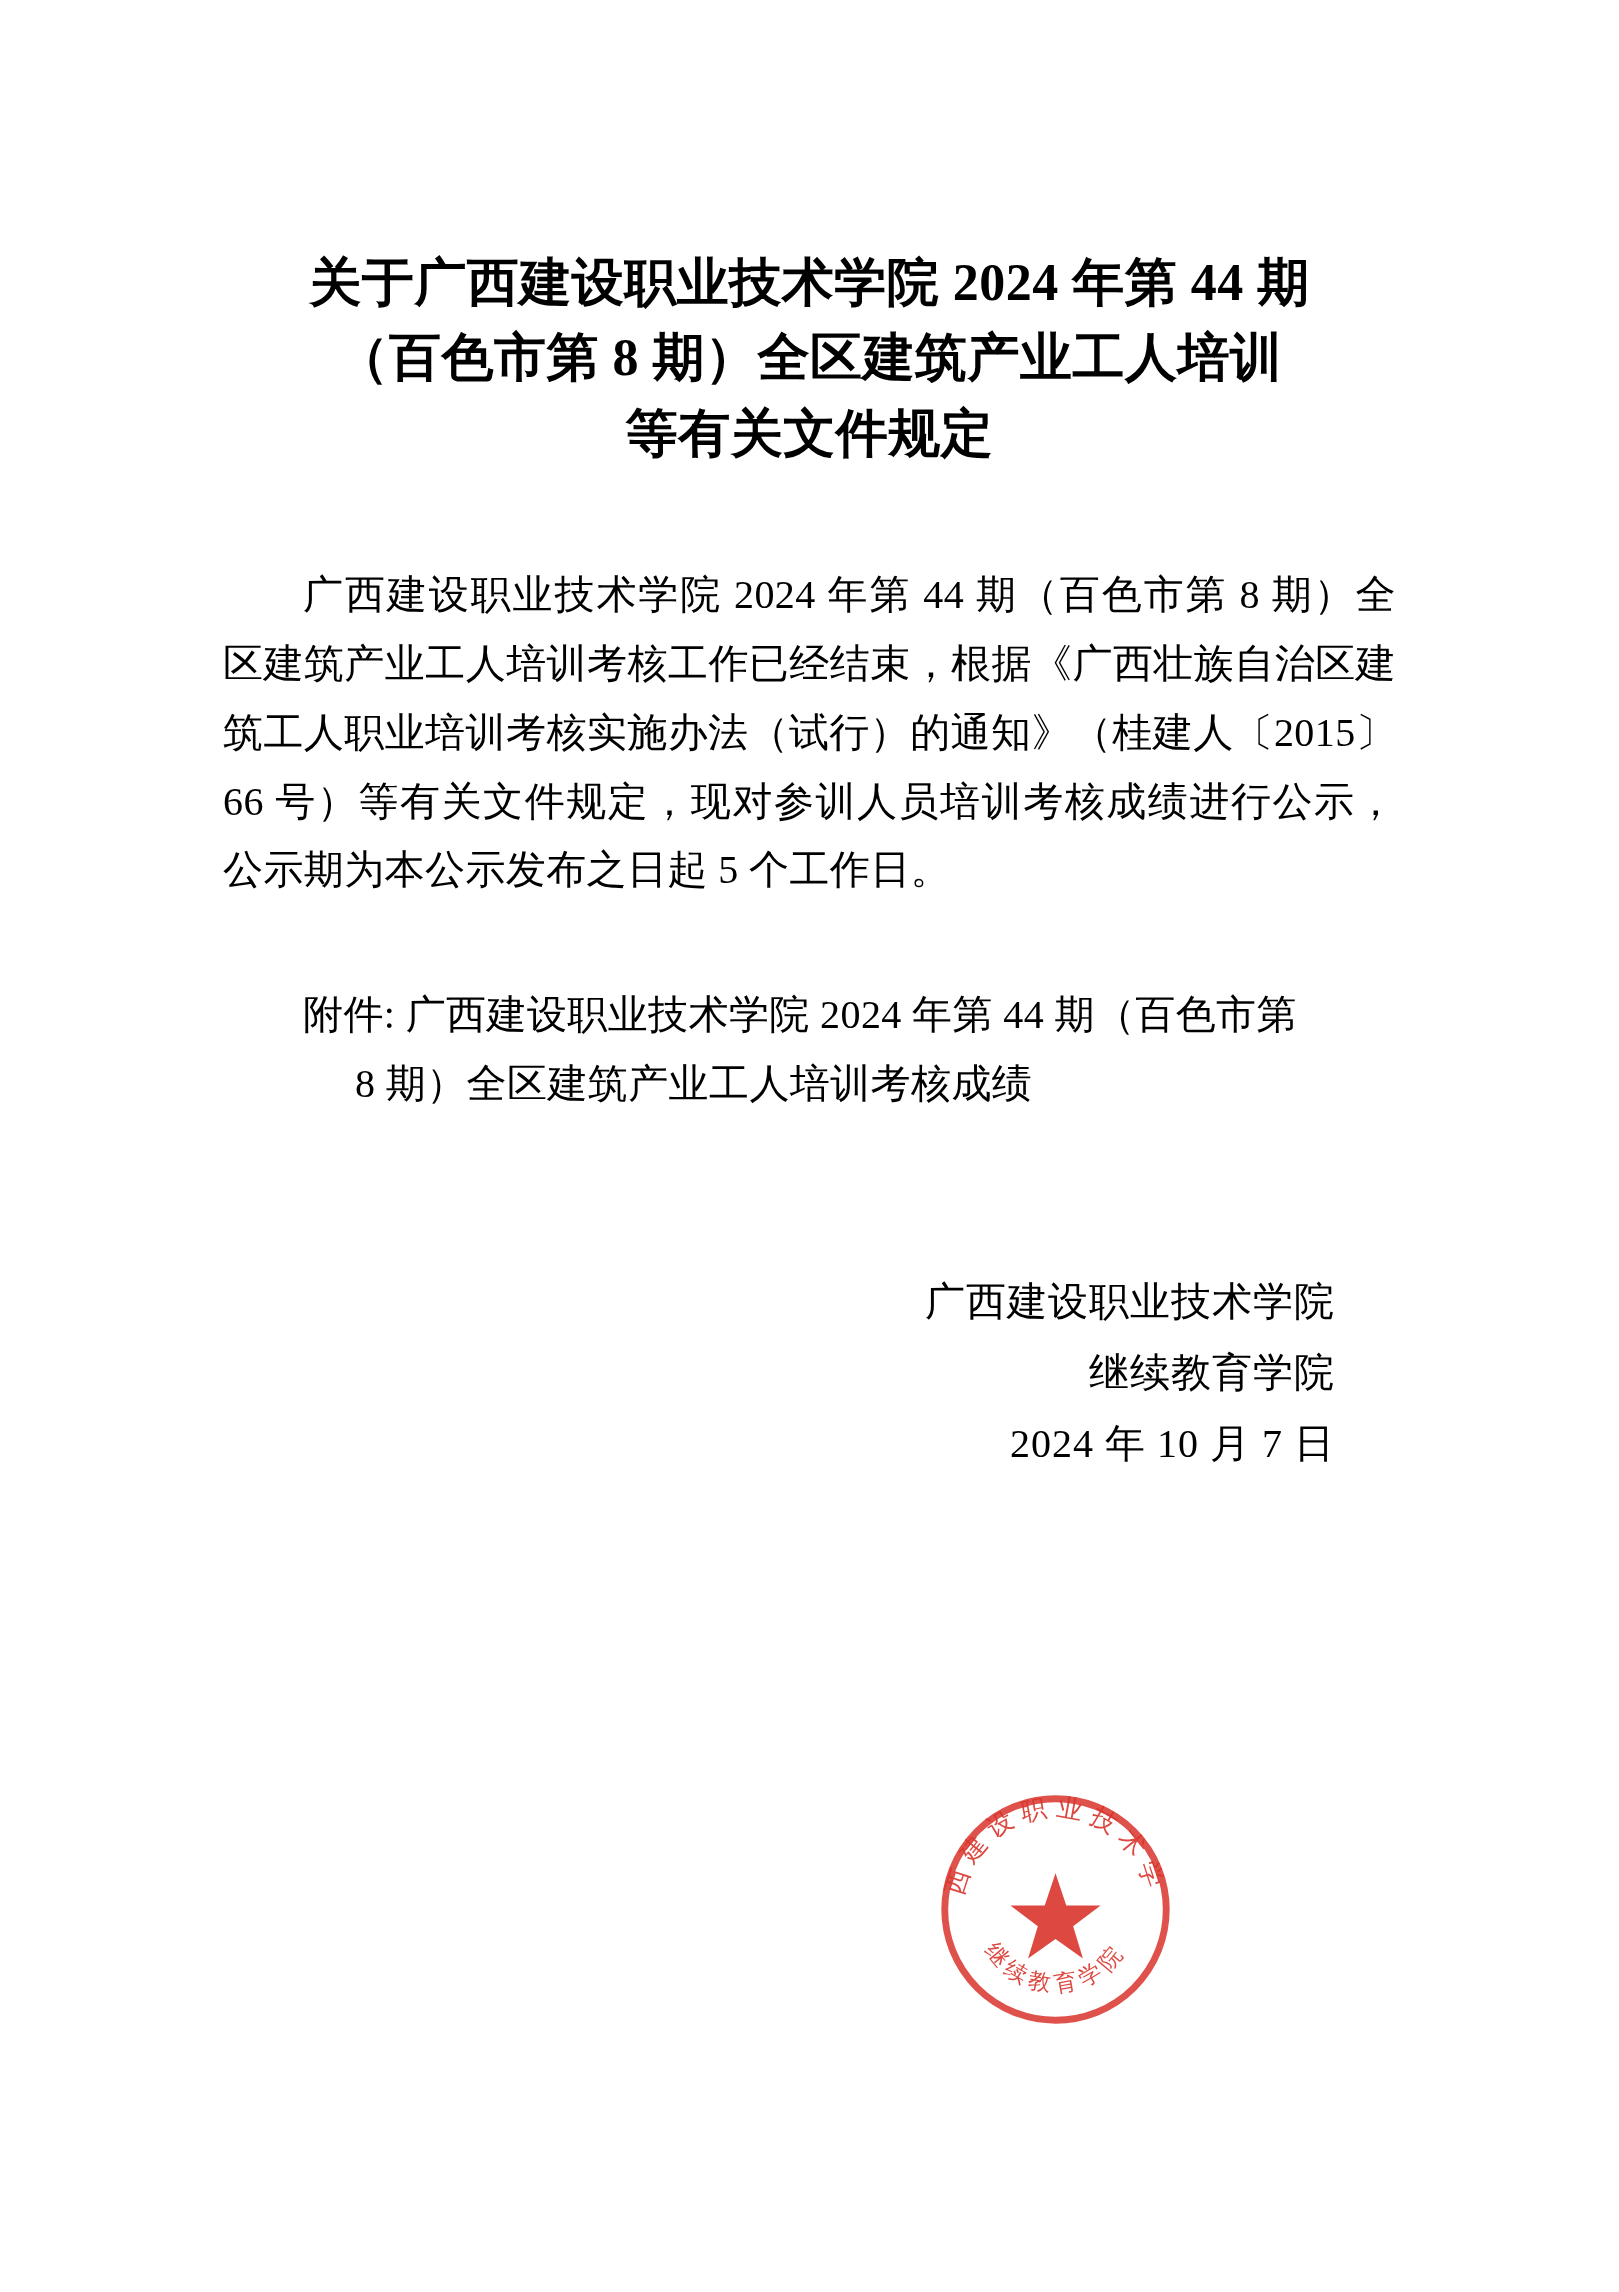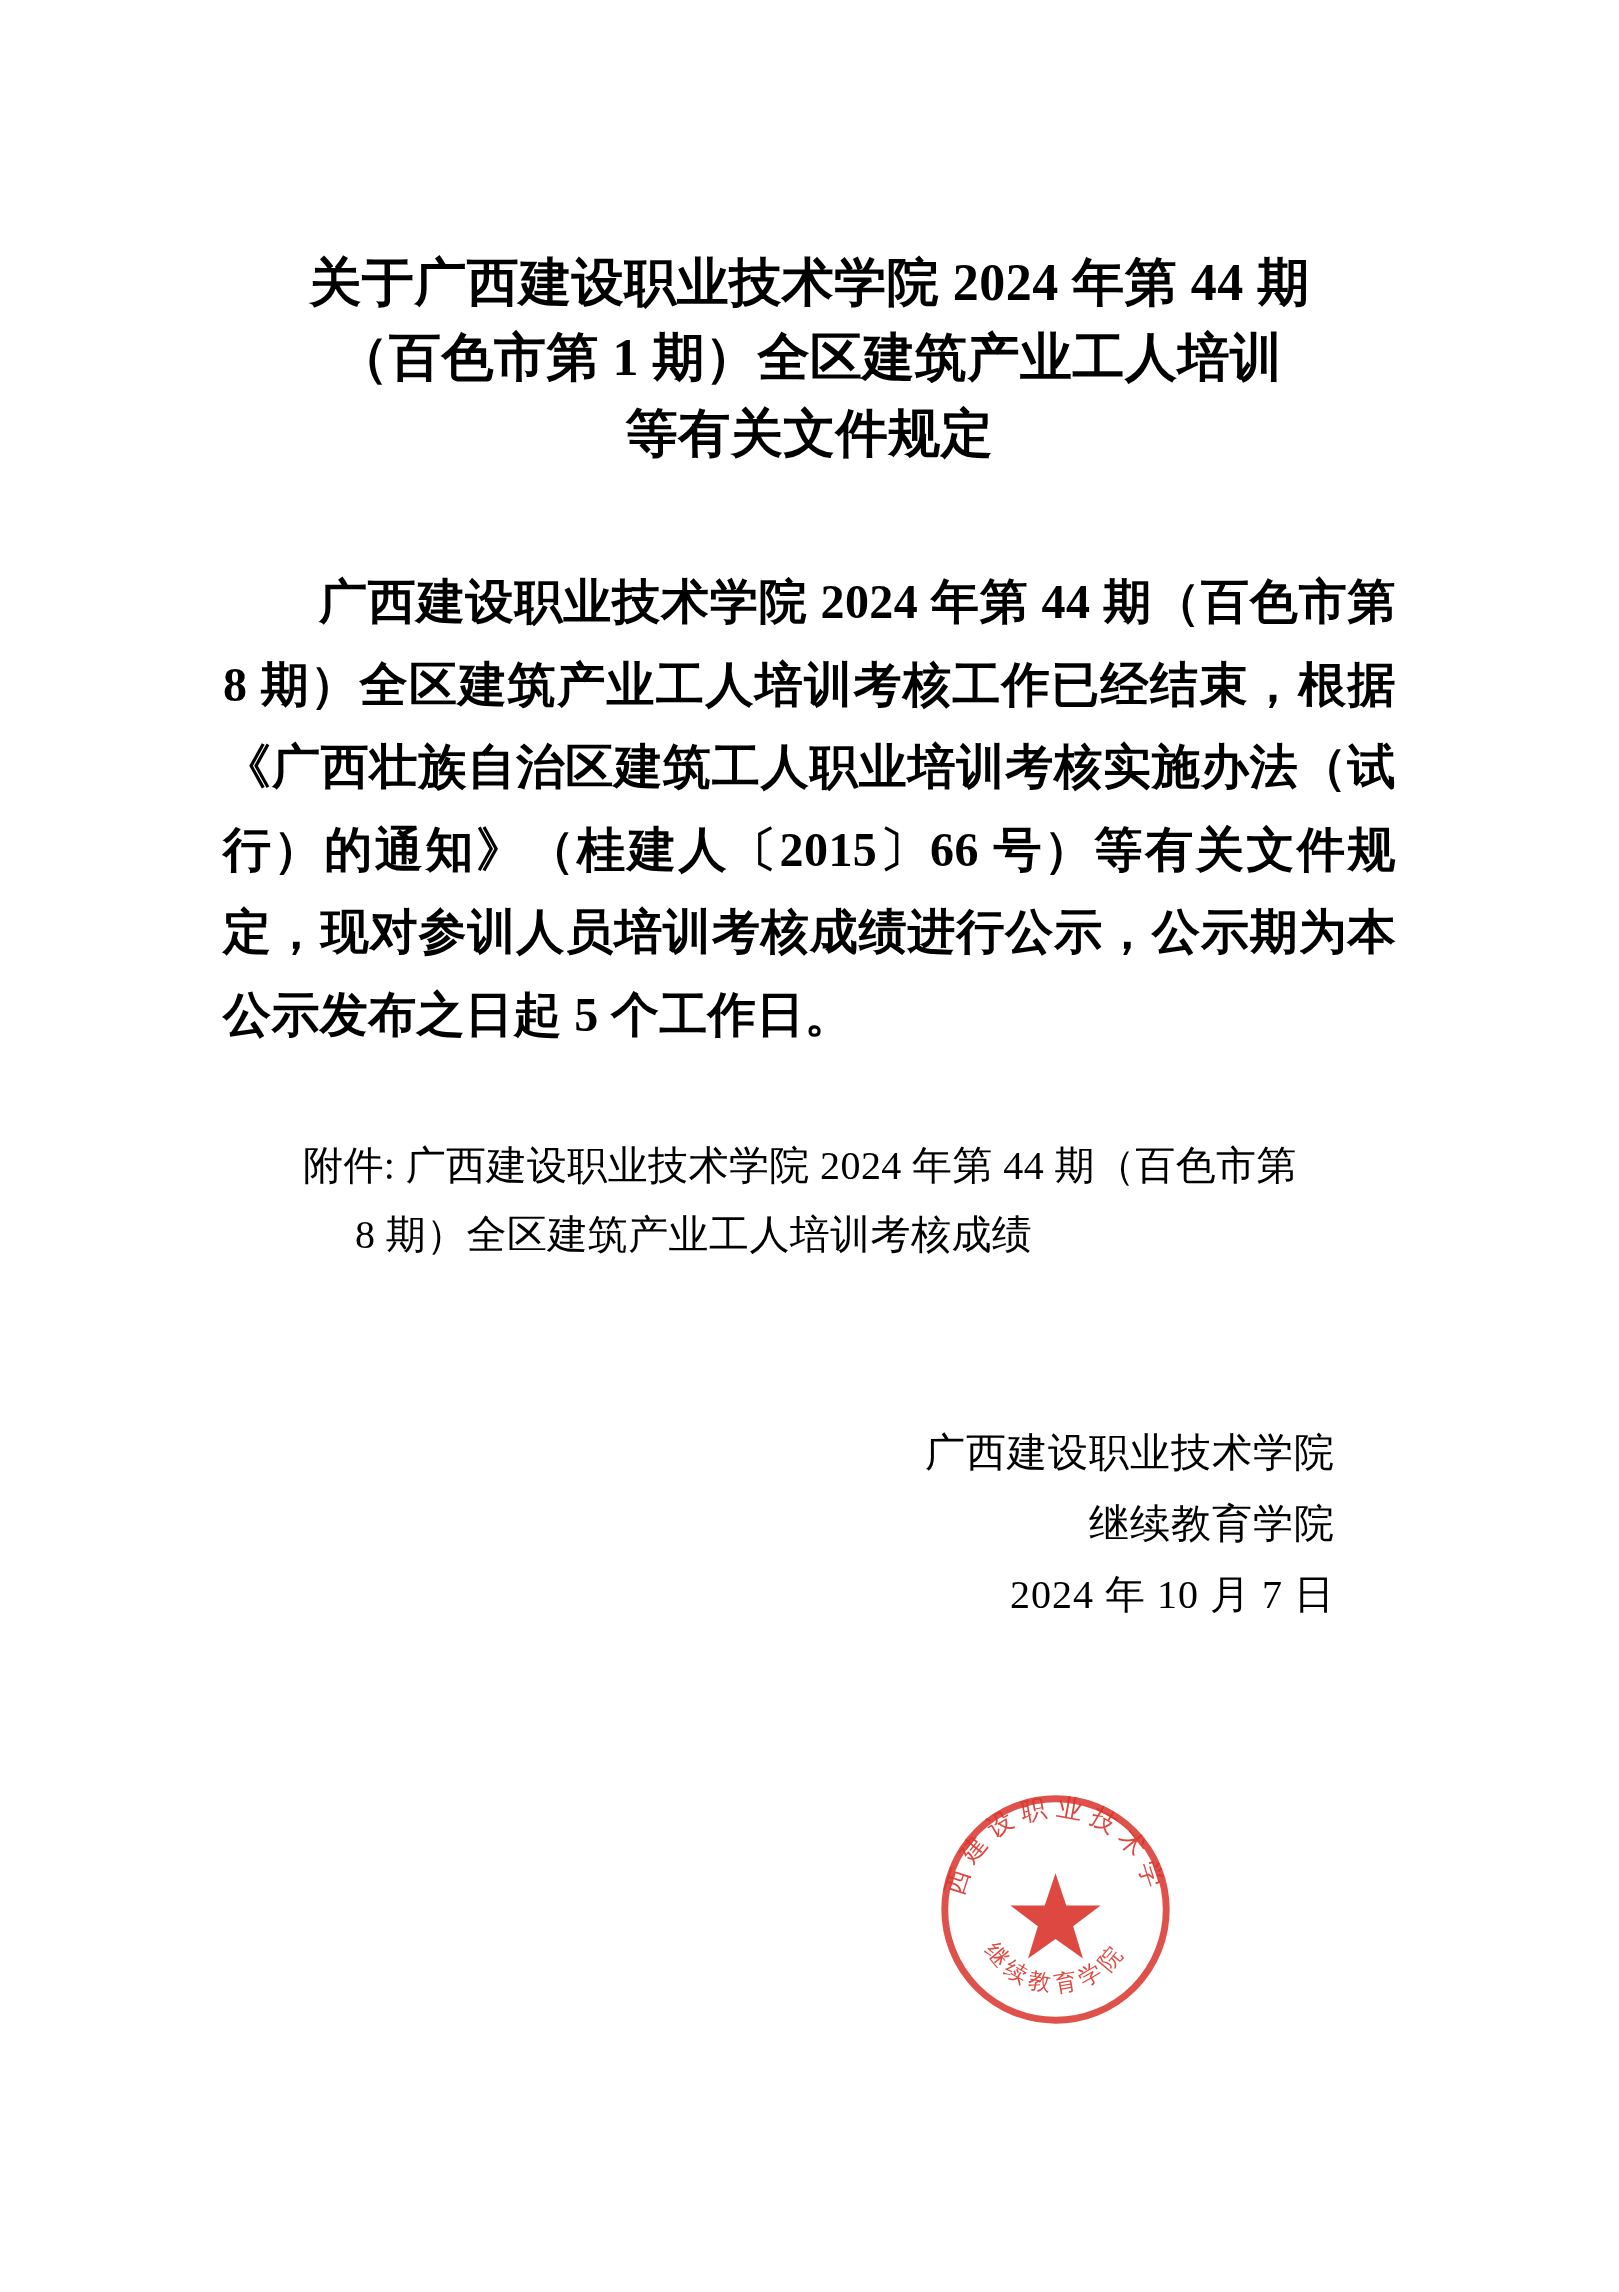--- a/index.html
+++ b/index.html
@@ -33,27 +33,26 @@
   }
   .doc-title .tline {
     display: block;
     white-space: nowrap;
   }
   .body-block {
     padding: 0 223px 0 223px;
     margin-top: 90px;
   }
   .para {
-    font-size: 48px;
+    font-size: 40px;
     line-height: 1.72;
     text-align: justify;
     text-justify: inter-ideograph;
     margin: 0 0 3.9px 0;
     letter-spacing: 0.4px;
-    font-weight: bold;
   }
   .para.indent {
     text-indent: 2em;
   }
   .attachment-block {
     padding: 0 117px 0 223px;
     margin-top: 76px;
   }
   .attach-line {
     font-size: 40px;
@@ -88,21 +87,21 @@
   }
   .seal svg { display: block; }
 </style>
 </head>
 <body>
 
 <div class="page">
 
   <h1 class="doc-title">
     <span class="tline">关于广西建设职业技术学院 2024 年第 44 期</span>
-    <span class="tline">（百色市第 1 期）全区建筑产业工人培训</span>
+    <span class="tline">（百色市第 8 期）全区建筑产业工人培训</span>
     <span class="tline">等有关文件规定</span>
   </h1>
 
   <div class="body-block">
     <p class="para indent">广西建设职业技术学院 2024 年第 44 期（百色市第 8 期）全区建筑产业工人培训考核工作已经结束，根据《广西壮族自治区建筑工人职业培训考核实施办法（试行）的通知》（桂建人〔2015〕66 号）等有关文件规定，现对参训人员培训考核成绩进行公示，公示期为本公示发布之日起 5 个工作日。</p>
   </div>
 
   <div class="attachment-block">
     <div class="attach-line">附件: 广西建设职业技术学院 2024 年第 44 期（百色市第</div>
     <div class="attach-line-2">8 期）全区建筑产业工人培训考核成绩</div>

